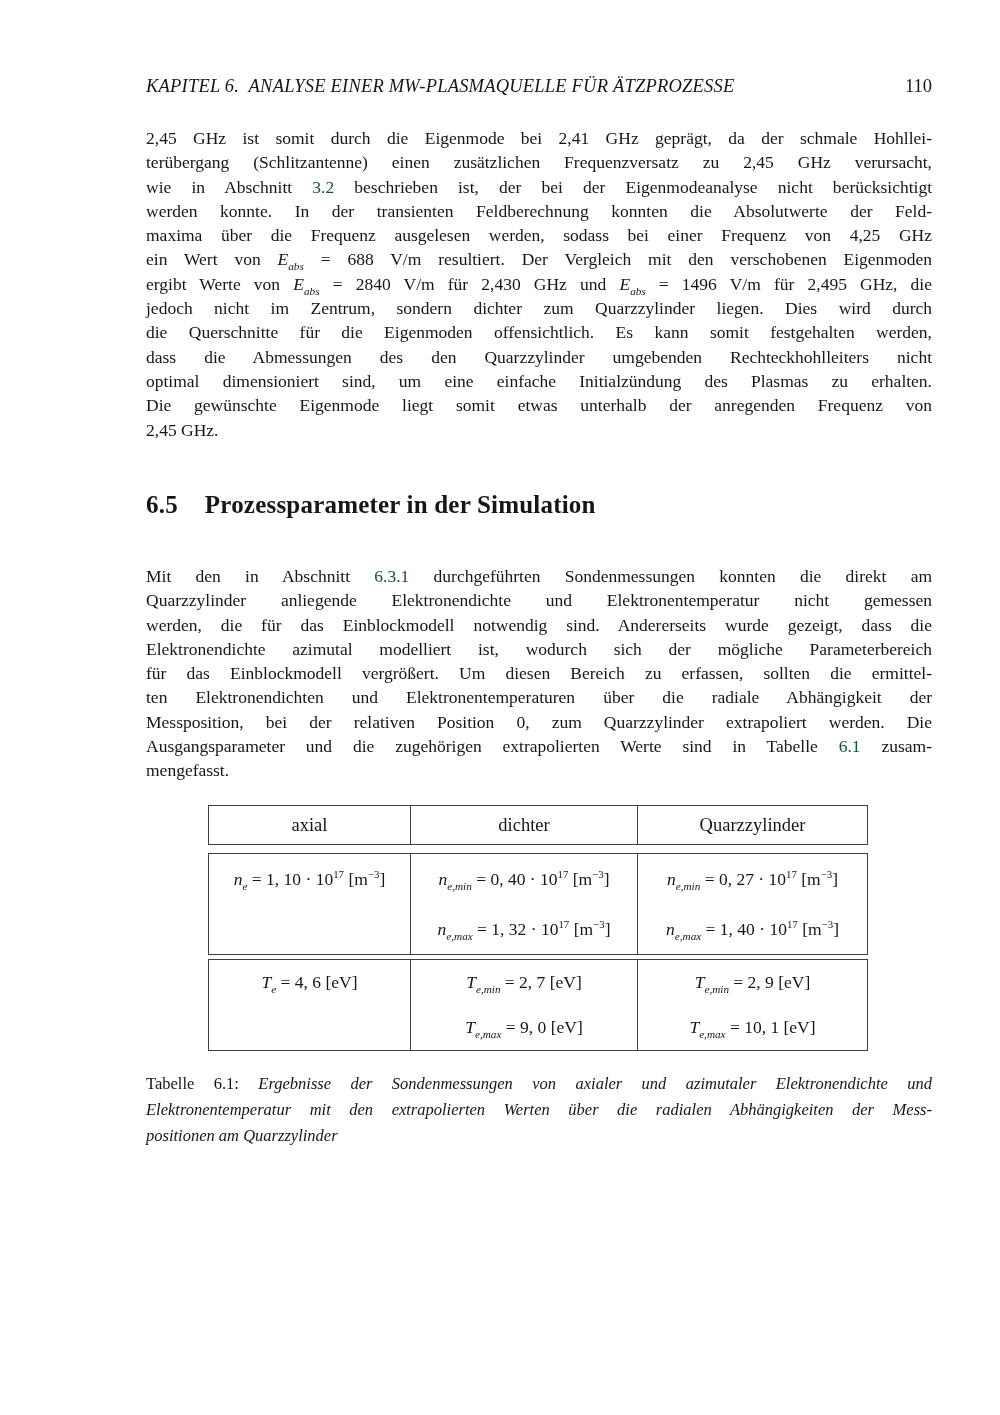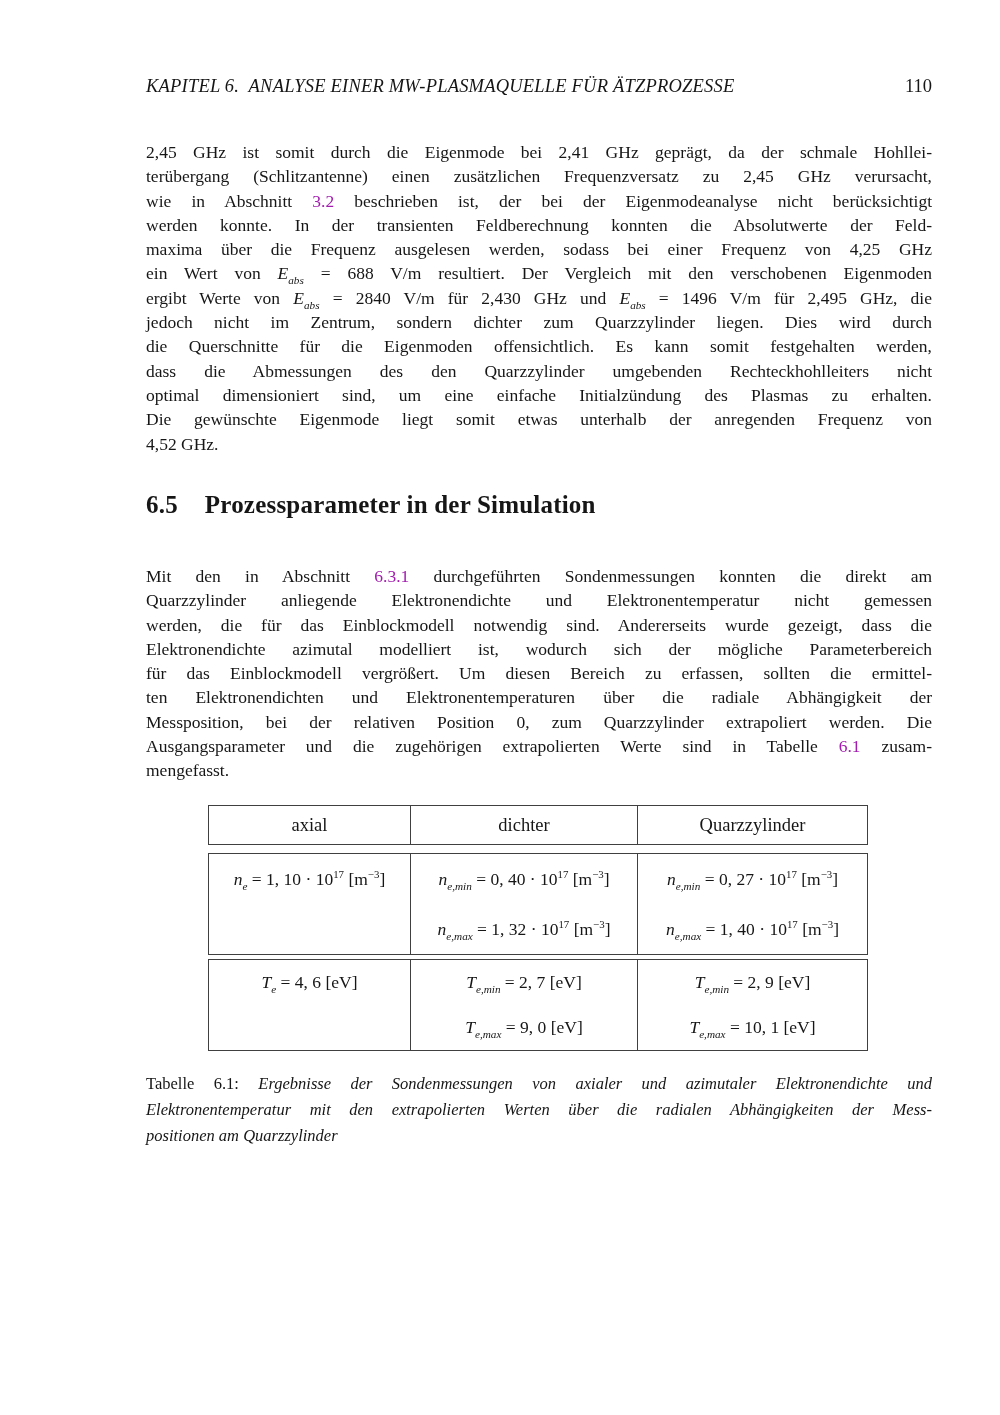--- a/index.html
+++ b/index.html
@@ -14,29 +14,29 @@
   
   #running-header{
     position:absolute;left:146px;top:76px;width:786px;
     display:flex;justify-content:space-between;align-items:center;
     font-size:18.5px;
   }
   #running-header .htitle{font-style:italic;letter-spacing:0.2px;}
   #running-header .pagenum{font-style:normal;}
   
   .para{position:absolute;left:146px;width:786px;}
-  #para1{top:140px;}
+  #para1{top:126px;}
   #para2{top:564px;}
   .line{
     font-size:17.5px;line-height:24.3px;
     text-align:justify;text-align-last:justify;
     white-space:normal;
   }
   .line.last{text-align-last:left;}
-  a.ref{color:#a21caf;text-decoration:none;cursor:pointer;font-family:Liberation Serif, serif;}
+  a.ref{color:#14532d;text-decoration:none;cursor:pointer;font-family:Liberation Serif, serif;}
   .mvar{font-style:italic;}
   sub.msub{font-style:italic;font-size:64%;line-height:0;}
   sup.msup{font-size:62%;line-height:0;}
   
   #section-heading{
     position:absolute;left:146px;top:491px;width:786px;
     font-weight:bold;font-size:25px;letter-spacing:0.2px;
     display:flex;gap:27px;
   }
   
@@ -81,21 +81,21 @@
     <div class="line"><span>wie in Abschnitt </span><a class="ref">3.2</a><span> beschrieben ist, der bei der Eigenmodeanalyse nicht berücksichtigt</span></div>
     <div class="line">werden konnte. In der transienten Feldberechnung konnten die Absolutwerte der Feld-</div>
     <div class="line">maxima über die Frequenz ausgelesen werden, sodass bei einer Frequenz von 4,25 GHz</div>
     <div class="line"><span>ein Wert von </span><i class="mvar">E</i><sub class="msub">abs</sub><span> = 688 V/m resultiert. Der Vergleich mit den verschobenen Eigenmoden</span></div>
     <div class="line"><span>ergibt Werte von </span><i class="mvar">E</i><sub class="msub">abs</sub><span> = 2840 V/m für 2,430 GHz und </span><i class="mvar">E</i><sub class="msub">abs</sub><span> = 1496 V/m für 2,495 GHz, die</span></div>
     <div class="line">jedoch nicht im Zentrum, sondern dichter zum Quarzzylinder liegen. Dies wird durch</div>
     <div class="line">die Querschnitte für die Eigenmoden offensichtlich. Es kann somit festgehalten werden,</div>
     <div class="line">dass die Abmessungen des den Quarzzylinder umgebenden Rechteckhohlleiters nicht</div>
     <div class="line">optimal dimensioniert sind, um eine einfache Initialzündung des Plasmas zu erhalten.</div>
     <div class="line">Die gewünschte Eigenmode liegt somit etwas unterhalb der anregenden Frequenz von</div>
-    <div class="line last">4,52 GHz.</div>
+    <div class="line last">2,45 GHz.</div>
   </div>
 
   <div id="section-heading">
     <span>6.5</span>
     <span>Prozessparameter in der Simulation</span>
   </div>
 
   <div id="para2" class="para">
     <div class="line"><span>Mit den in Abschnitt </span><a class="ref">6.3.1</a><span> durchgeführten Sondenmessungen konnten die direkt am</span></div>
     <div class="line">Quarzzylinder anliegende Elektronendichte und Elektronentemperatur nicht gemessen</div>

